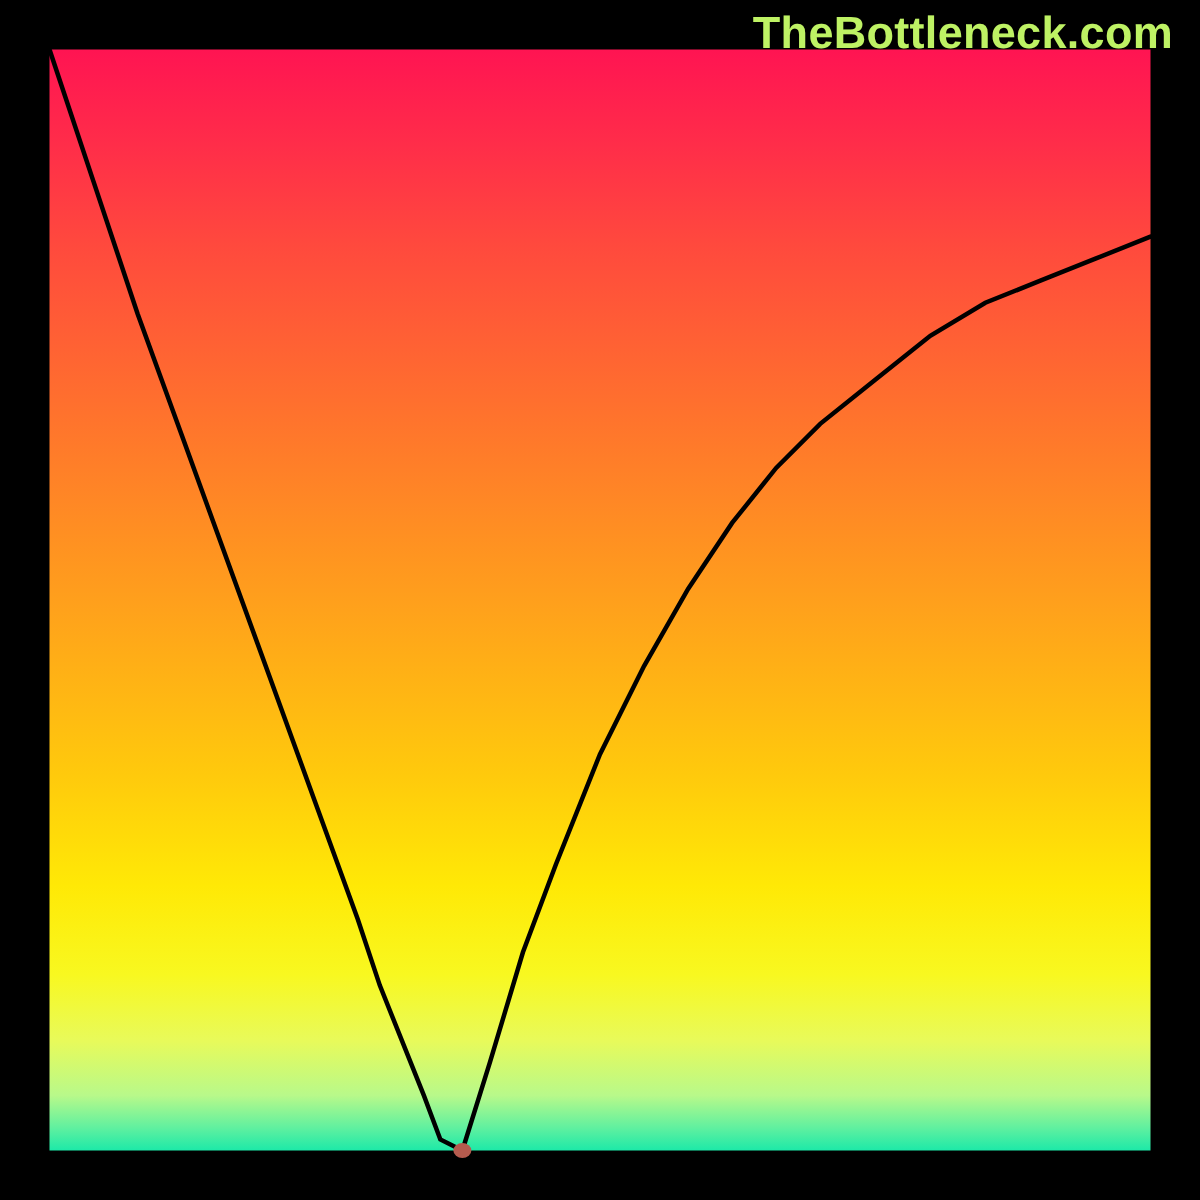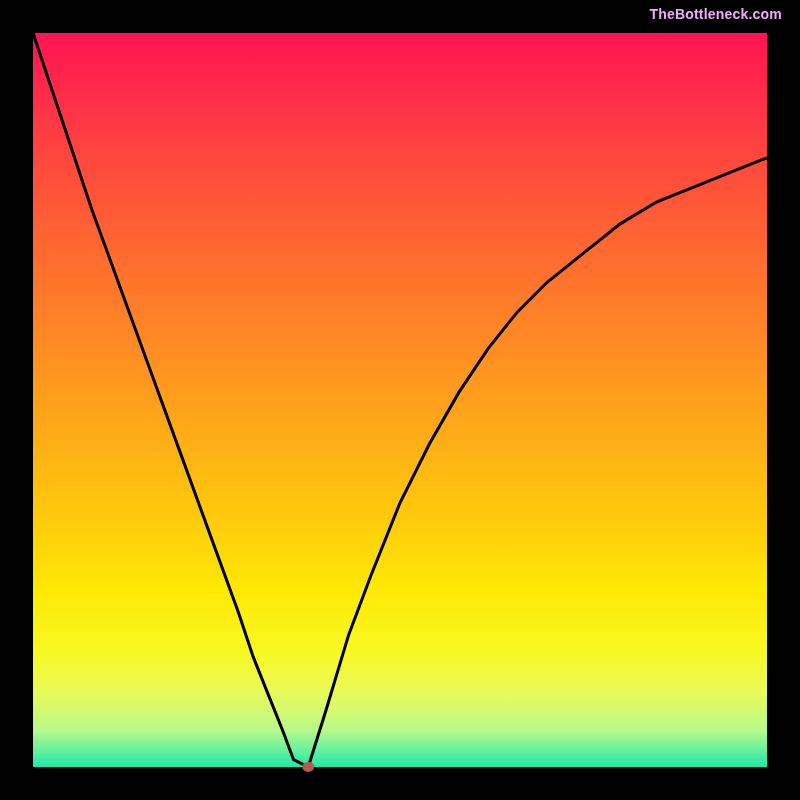--- a/index.html
+++ b/index.html
@@ -38,23 +38,23 @@
       #b8f98a 95%,
       #5ef0a0 98%,
       #1de9a8 100%
     );
   }
   .watermark {
     position: absolute;
     top: 6px;
     right: 18px;
     font-family: Arial, Helvetica, sans-serif;
-    font-size: 14px;
+    font-size: 30px;
     font-weight: 600;
-    color: #f0abfc;
+    color: #bef264;
     letter-spacing: 0.2px;
     user-select: none;
   }
   svg.curve {
     position: absolute;
     left: 0;
     top: 0;
     width: 734px;
     height: 734px;
     overflow: visible;

